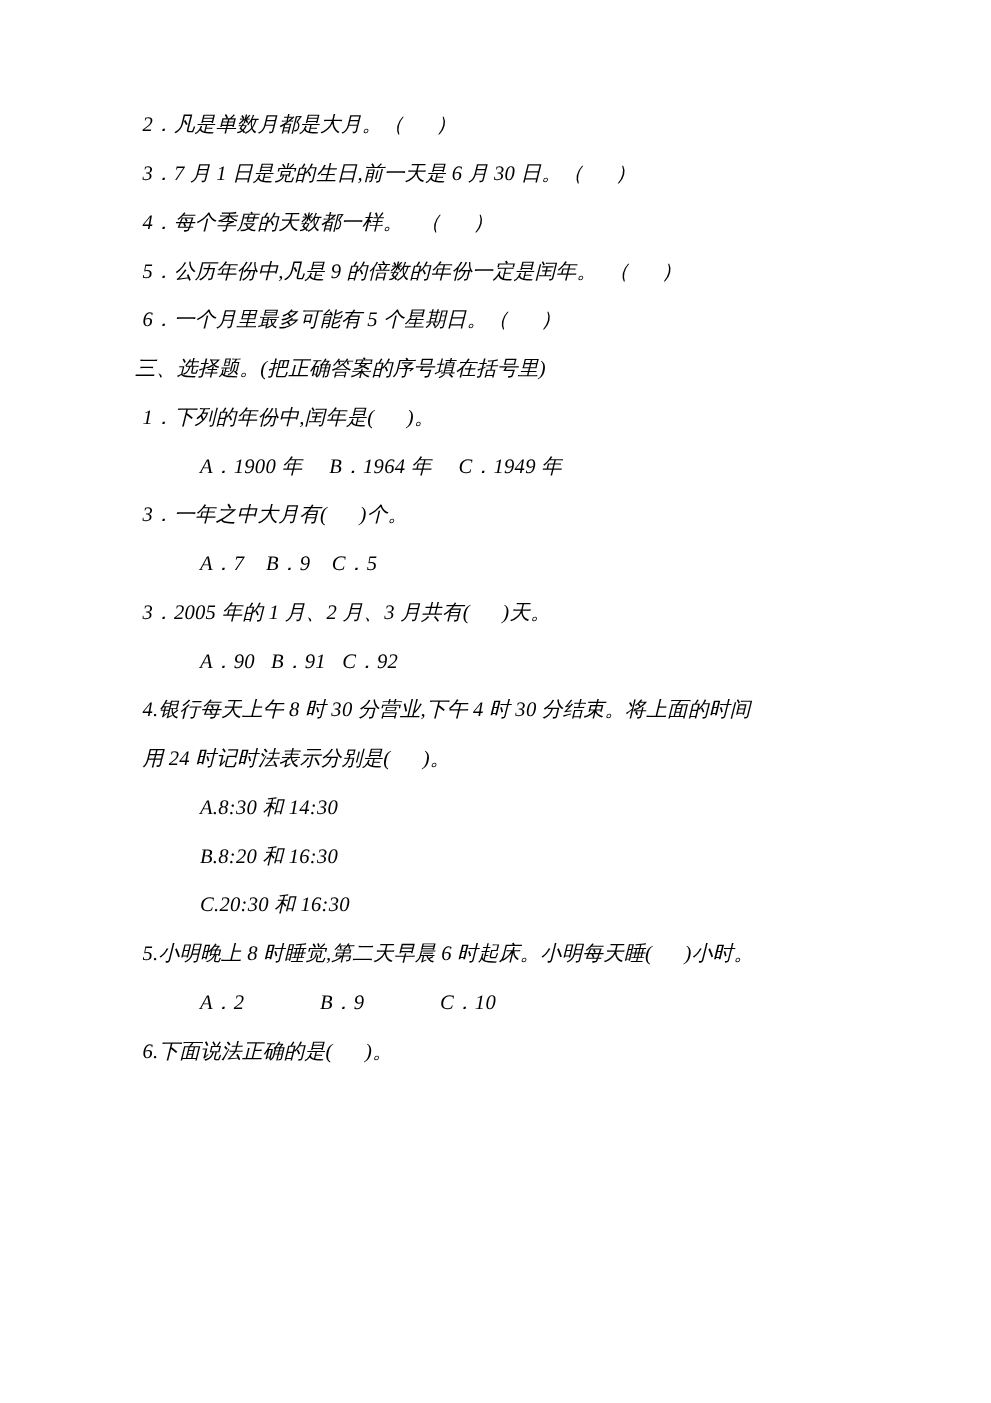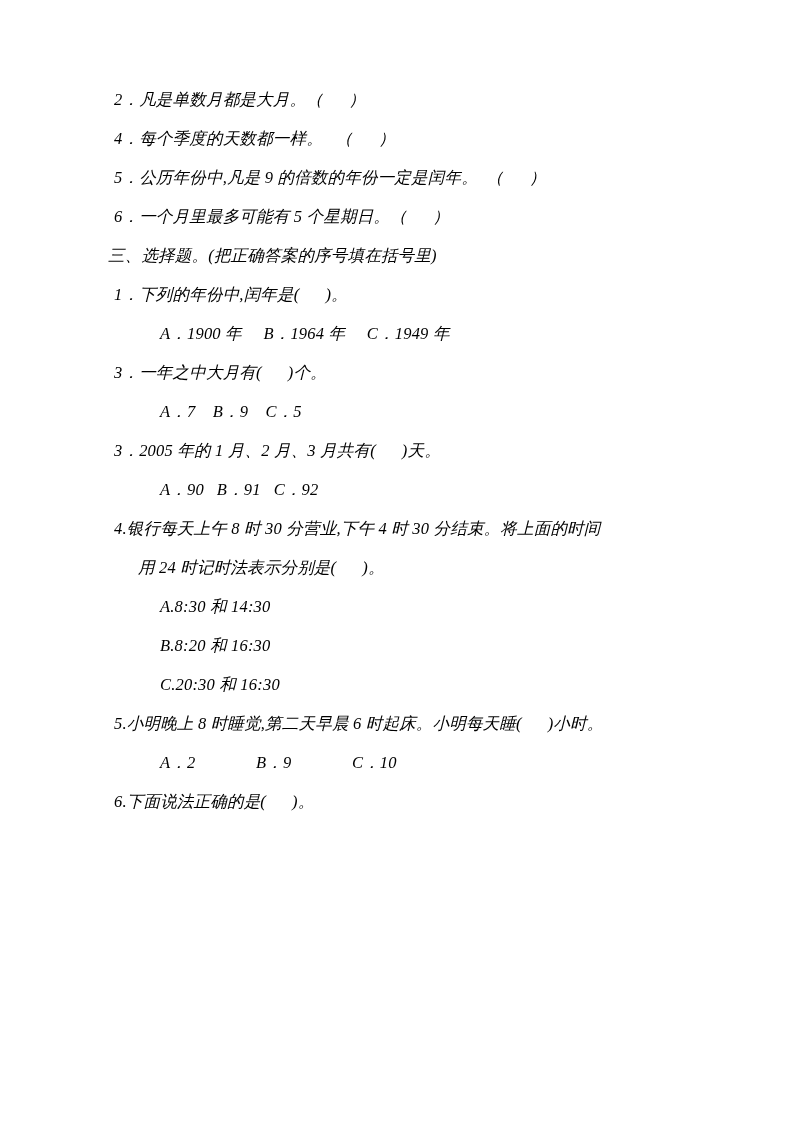--- a/index.html
+++ b/index.html
@@ -34,29 +34,29 @@
   }
   .line.opt {
     padding-left: 8px;
     margin-left: 44px;
   }
   .line.section {
     padding-left: 0px;
   }
   .line.cont {
     padding-left: 6px;
-    margin-left: 24px;
   }
 </style>
 </head>
 <body>
 
 <div class="page">
   <div id="content">
       <div class="line indent">2．凡是单数月都是大月。（      ）</div>
+      <div class="line indent">3．7 月 1 日是党的生日,前一天是 6 月 30 日。（      ）</div>
       <div class="line indent">4．每个季度的天数都一样。   （      ）</div>
       <div class="line indent">5．公历年份中,凡是 9 的倍数的年份一定是闰年。  （      ）</div>
       <div class="line indent">6．一个月里最多可能有 5 个星期日。（      ）</div>
       <div class="line section">三、选择题。(把正确答案的序号填在括号里)</div>
       <div class="line indent">1．下列的年份中,闰年是(      )。</div>
       <div class="line opt">A．1900 年     B．1964 年     C．1949 年</div>
       <div class="line indent">3．一年之中大月有(      )个。</div>
       <div class="line opt">A．7    B．9    C．5</div>
       <div class="line indent">3．2005 年的 1 月、2 月、3 月共有(      )天。</div>
       <div class="line opt">A．90   B．91   C．92</div>

